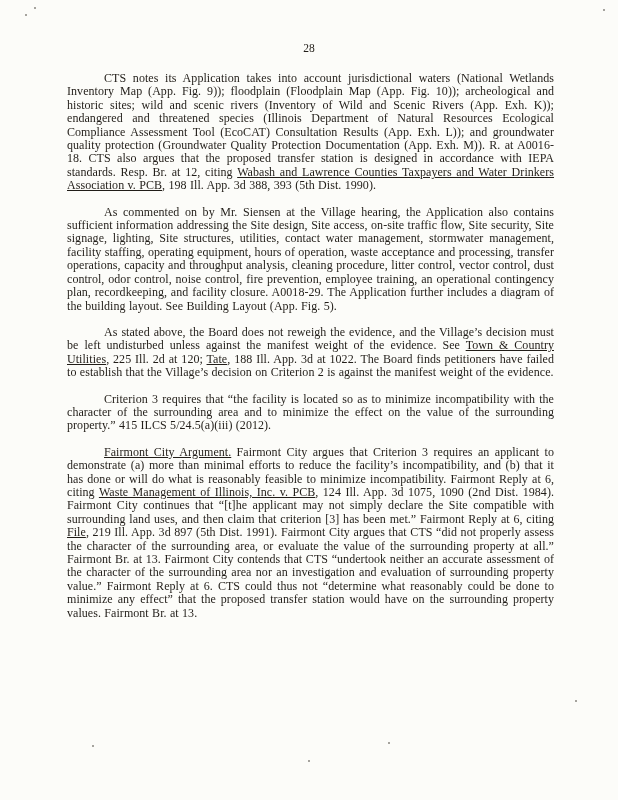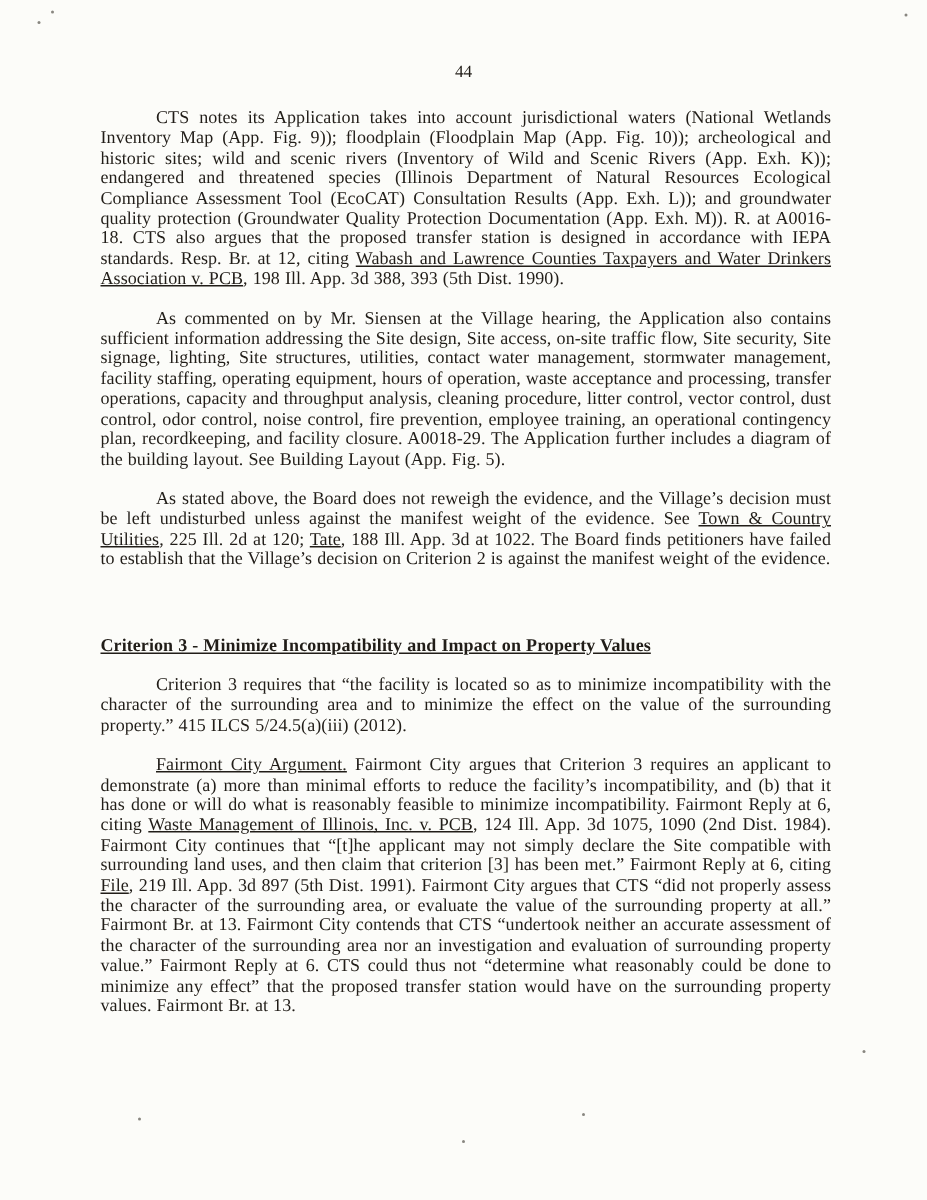--- a/index.html
+++ b/index.html
@@ -47,26 +47,25 @@
     position: absolute;
     background: #4a463f;
     border-radius: 50%;
     opacity: 0.65;
   }
 </style>
 </head>
 <body>
 
 <div class="page">
-  <div class="page-number">44</div>
+  <div class="page-number">28</div>
   <div class="doc-body">
       <p class="para"><span>CTS notes its Application takes into account jurisdictional waters (National Wetlands Inventory Map (App. Fig. 9)); floodplain (Floodplain Map (App. Fig. 10)); archeological and historic sites; wild and scenic rivers (Inventory of Wild and Scenic Rivers (App. Exh. K)); endangered and threatened species (Illinois Department of Natural Resources Ecological Compliance Assessment Tool (EcoCAT) Consultation Results (App. Exh. L)); and groundwater quality protection (Groundwater Quality Protection Documentation (App. Exh. M)). R. at A0016-18. CTS also argues that the proposed transfer station is designed in accordance with IEPA standards. Resp. Br. at 12, citing </span><span class="underline">Wabash and Lawrence Counties Taxpayers and Water Drinkers Association v. PCB</span><span>, 198 Ill. App. 3d 388, 393 (5th Dist. 1990).</span></p>
       <p class="para"><span>As commented on by Mr. Siensen at the Village hearing, the Application also contains sufficient information addressing the Site design, Site access, on-site traffic flow, Site security, Site signage, lighting, Site structures, utilities, contact water management, stormwater management, facility staffing, operating equipment, hours of operation, waste acceptance and processing, transfer operations, capacity and throughput analysis, cleaning procedure, litter control, vector control, dust control, odor control, noise control, fire prevention, employee training, an operational contingency plan, recordkeeping, and facility closure. A0018-29. The Application further includes a diagram of the building layout. </span><span class="italic">See</span><span> Building Layout (App. Fig. 5).</span></p>
       <p class="para"><span>As stated above, the Board does not reweigh the evidence, and the Village’s decision must be left undisturbed unless against the manifest weight of the evidence. </span><span class="italic">See</span><span> </span><span class="underline">Town &amp; Country Utilities</span><span>, 225 Ill. 2d at 120; </span><span class="underline">Tate</span><span>, 188 Ill. App. 3d at 1022. The Board finds petitioners have failed to establish that the Village’s decision on Criterion 2 is against the manifest weight of the evidence.</span></p>
-      <p class="heading"><span class="underline">Criterion 3 - Minimize Incompatibility and Impact on Property Values</span></p>
       <p class="para"><span>Criterion 3 requires that “the facility is located so as to minimize incompatibility with the character of the surrounding area and to minimize the effect on the value of the surrounding property.”  415 ILCS 5/24.5(a)(iii) (2012).</span></p>
       <p class="para"><span class="underline">Fairmont City Argument.</span><span>  Fairmont City argues that Criterion 3 requires an applicant to demonstrate (a) more than minimal efforts to reduce the facility’s incompatibility, and (b) that it has done or will do what is reasonably feasible to minimize incompatibility.  Fairmont Reply at 6, citing </span><span class="underline">Waste Management of Illinois, Inc. v. PCB</span><span>, 124 Ill. App. 3d 1075, 1090 (2nd Dist. 1984).  Fairmont City continues that “[t]he applicant may not simply declare the Site compatible with surrounding land uses, and then claim that criterion [3] has been met.”  Fairmont Reply at 6, citing </span><span class="underline">File</span><span>, 219 Ill. App. 3d 897 (5th Dist. 1991).  Fairmont City argues that CTS “did not properly assess the character of the surrounding area, or evaluate the value of the surrounding property at all.”  Fairmont Br. at 13.  Fairmont City contends that CTS “undertook neither an accurate assessment of the character of the surrounding area nor an investigation and evaluation of surrounding property value.”  Fairmont Reply at 6.  CTS could thus not “determine what reasonably could be done to minimize any effect” that the proposed transfer station would have on the surrounding property values.  Fairmont Br. at 13.</span></p>
     </div>
 
   <div class="speck" style="left:34px; top:7px; width:2px; height:2px;"></div>
   <div class="speck" style="left:25px; top:14px; width:2px; height:2px;"></div>
   <div class="speck" style="left:603px; top:9px; width:2px; height:2px;"></div>
   <div class="speck" style="left:92px; top:745px; width:2px; height:2px;"></div>
   <div class="speck" style="left:388px; top:742px; width:2px; height:2px;"></div>
   <div class="speck" style="left:575px; top:700px; width:2px; height:2px;"></div>

